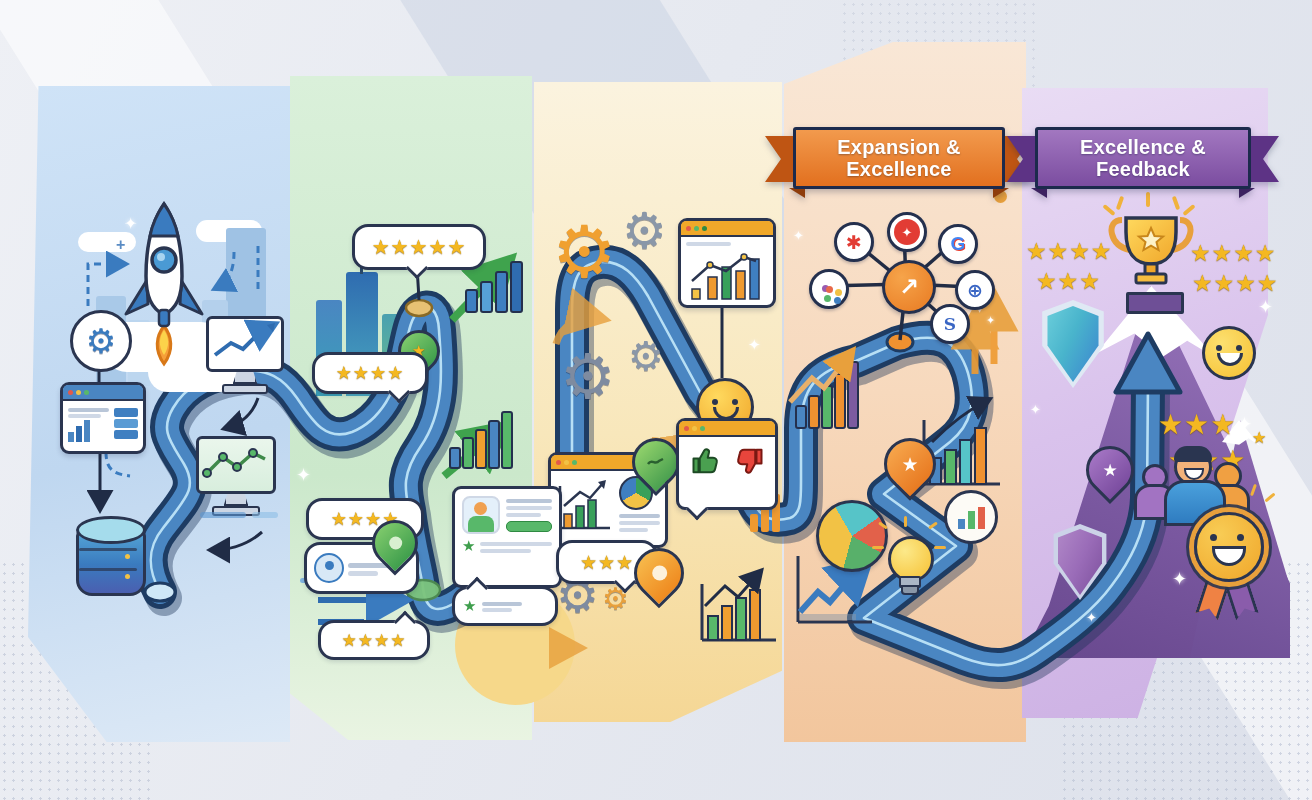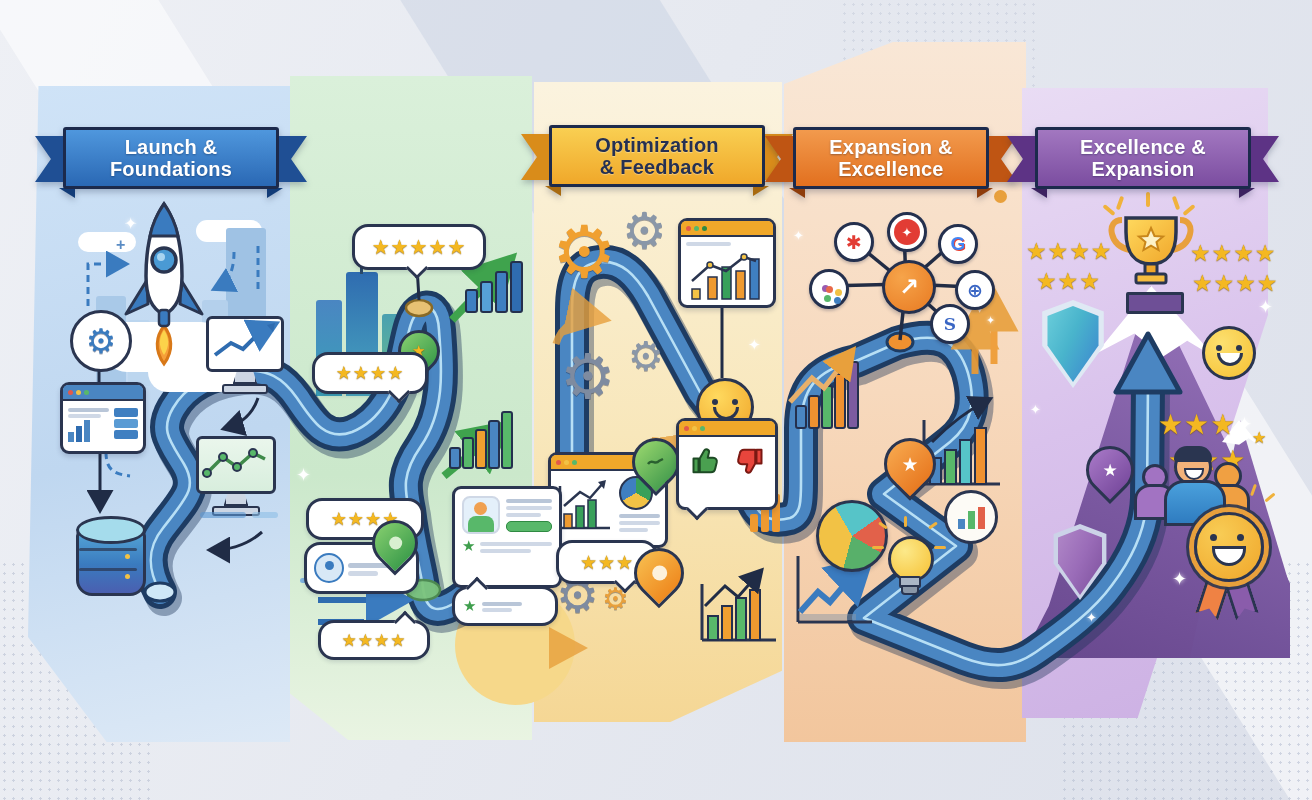--- a/index.html
+++ b/index.html
@@ -195,58 +195,38 @@
       <path d="M 798 622 L 872 622 M 798 622 L 798 556" stroke="#2a3550" stroke-width="3"></path>
       <rect x="800" y="614" width="56" height="6" fill="#8a97a8" opacity=".5"></rect>
       <path d="M 800 612 L 818 592 L 830 602 L 852 576 L 866 563" stroke="#3a7bbf" stroke-width="6" marker-end="url(#mBlue)"></path>
     </g>
     <g stroke="#ef9a30" stroke-width="7" fill="none" opacity=".9">
       <path d="M 975 374 L 975 318" marker-end="url(#mOrange)"></path>
         <path d="M 994 364 L 994 300" marker-end="url(#mOrange)"></path>
     </g>
   </svg>
 
-  <div class="ribbon" style="left:63px;top:127px;width:216px;">
-    <div class="rf l" style="background:#1f4f94;"></div>
-    <div class="rf r" style="background:#1f4f94;"></div>
-    <div class="fold l" style="background:#123c78;"></div>
-    <div class="fold r" style="background:#123c78;"></div>
-    <div class="rc" style="background:linear-gradient(180deg,#4f97dd,#2a68b4);">
-      <span>Launch &amp;</span>
-      <span>Foundations</span>
-    </div>
-  </div>
-  <div class="ribbon" style="left:549px;top:125px;width:216px;">
-    <div class="rf l" style="background:#d98c1a;"></div>
-    <div class="rf r" style="background:#d98c1a;"></div>
-    <div class="fold l" style="background:#a86a10;"></div>
-    <div class="fold r" style="background:#a86a10;"></div>
-    <div class="rc dark" style="background:linear-gradient(180deg,#f9cf52,#f0a82a);">
-      <span>Optimization</span>
-      <span>&amp; Feedback</span>
-    </div>
-  </div>
-  <div class="ribbon" style="left:793px;top:127px;width:196px;">
+  <div class="ribbon" style="left:793px;top:127px;width:212px;">
     <div class="rf l" style="background:#bf5513;"></div>
     <div class="rf r" style="background:#bf5513;"></div>
     <div class="fold l" style="background:#8e3d0c;"></div>
     <div class="fold r" style="background:#8e3d0c;"></div>
     <div class="rc" style="background:linear-gradient(180deg,#f29a4d,#e2701f);">
       <span>Expansion &amp;</span>
       <span>Excellence</span>
     </div>
   </div>
   <div class="ribbon" style="left:1035px;top:127px;width:216px;">
     <div class="rf l" style="background:#5d3385;"></div>
     <div class="rf r" style="background:#5d3385;"></div>
     <div class="fold l" style="background:#3c2260;"></div>
     <div class="fold r" style="background:#3c2260;"></div>
     <div class="rc" style="background:linear-gradient(180deg,#a277c0,#7b4da0);">
       <span>Excellence &amp;</span>
-      <span>Expansion</span>
+      <span>Feedback</span>
     </div>
   </div>
 
   <div class="cloud" style="left:78px;top:232px;width:58px;height:20px;"></div>
   <div class="cloud" style="left:196px;top:220px;width:66px;height:22px;"></div>
   <div class="bldg" style="left:96px;top:296px;width:30px;height:90px;background:#a9c9e8;"></div>
   <div class="bldg" style="left:128px;top:320px;width:22px;height:66px;background:#bcd6ef;"></div>
   <div class="bldg win" style="left:226px;top:228px;width:40px;height:130px;background:#9fc2e4;"></div>
   <div class="bldg" style="left:202px;top:300px;width:26px;height:70px;background:#b4d0ec;"></div>
   <div class="sparkle" style="left:124px;top:214px;font-size:16px;">✦</div>

